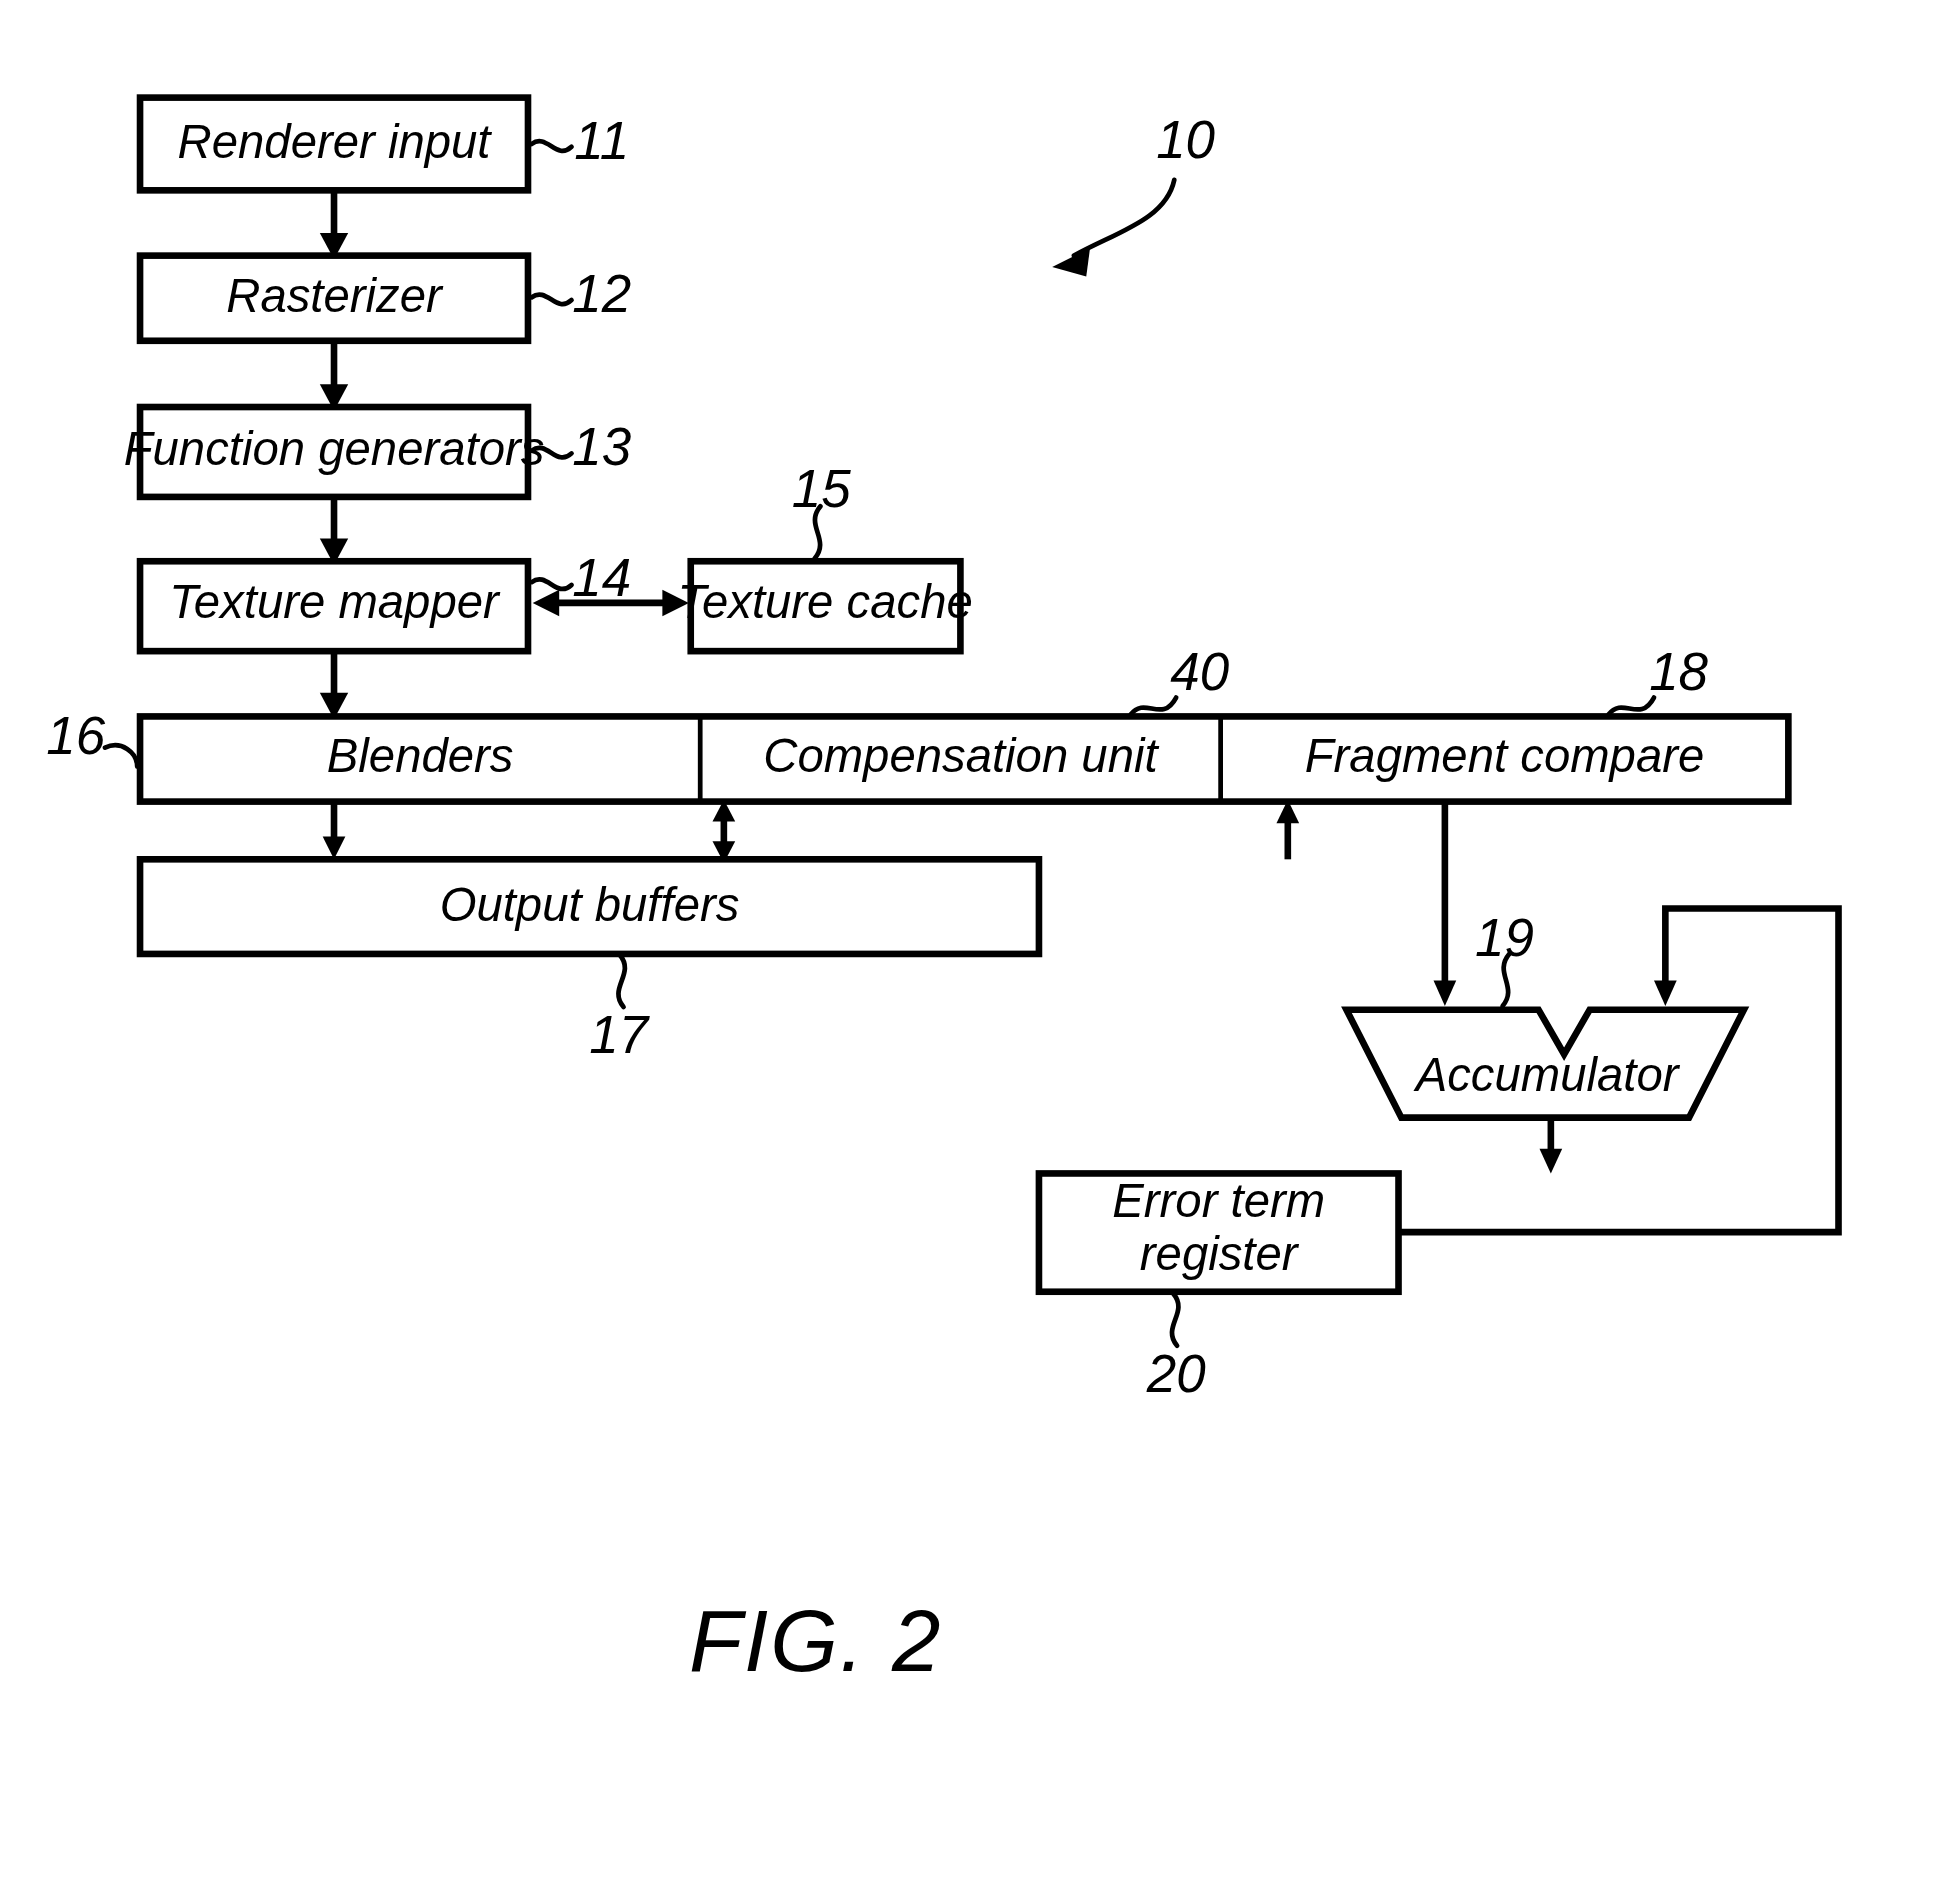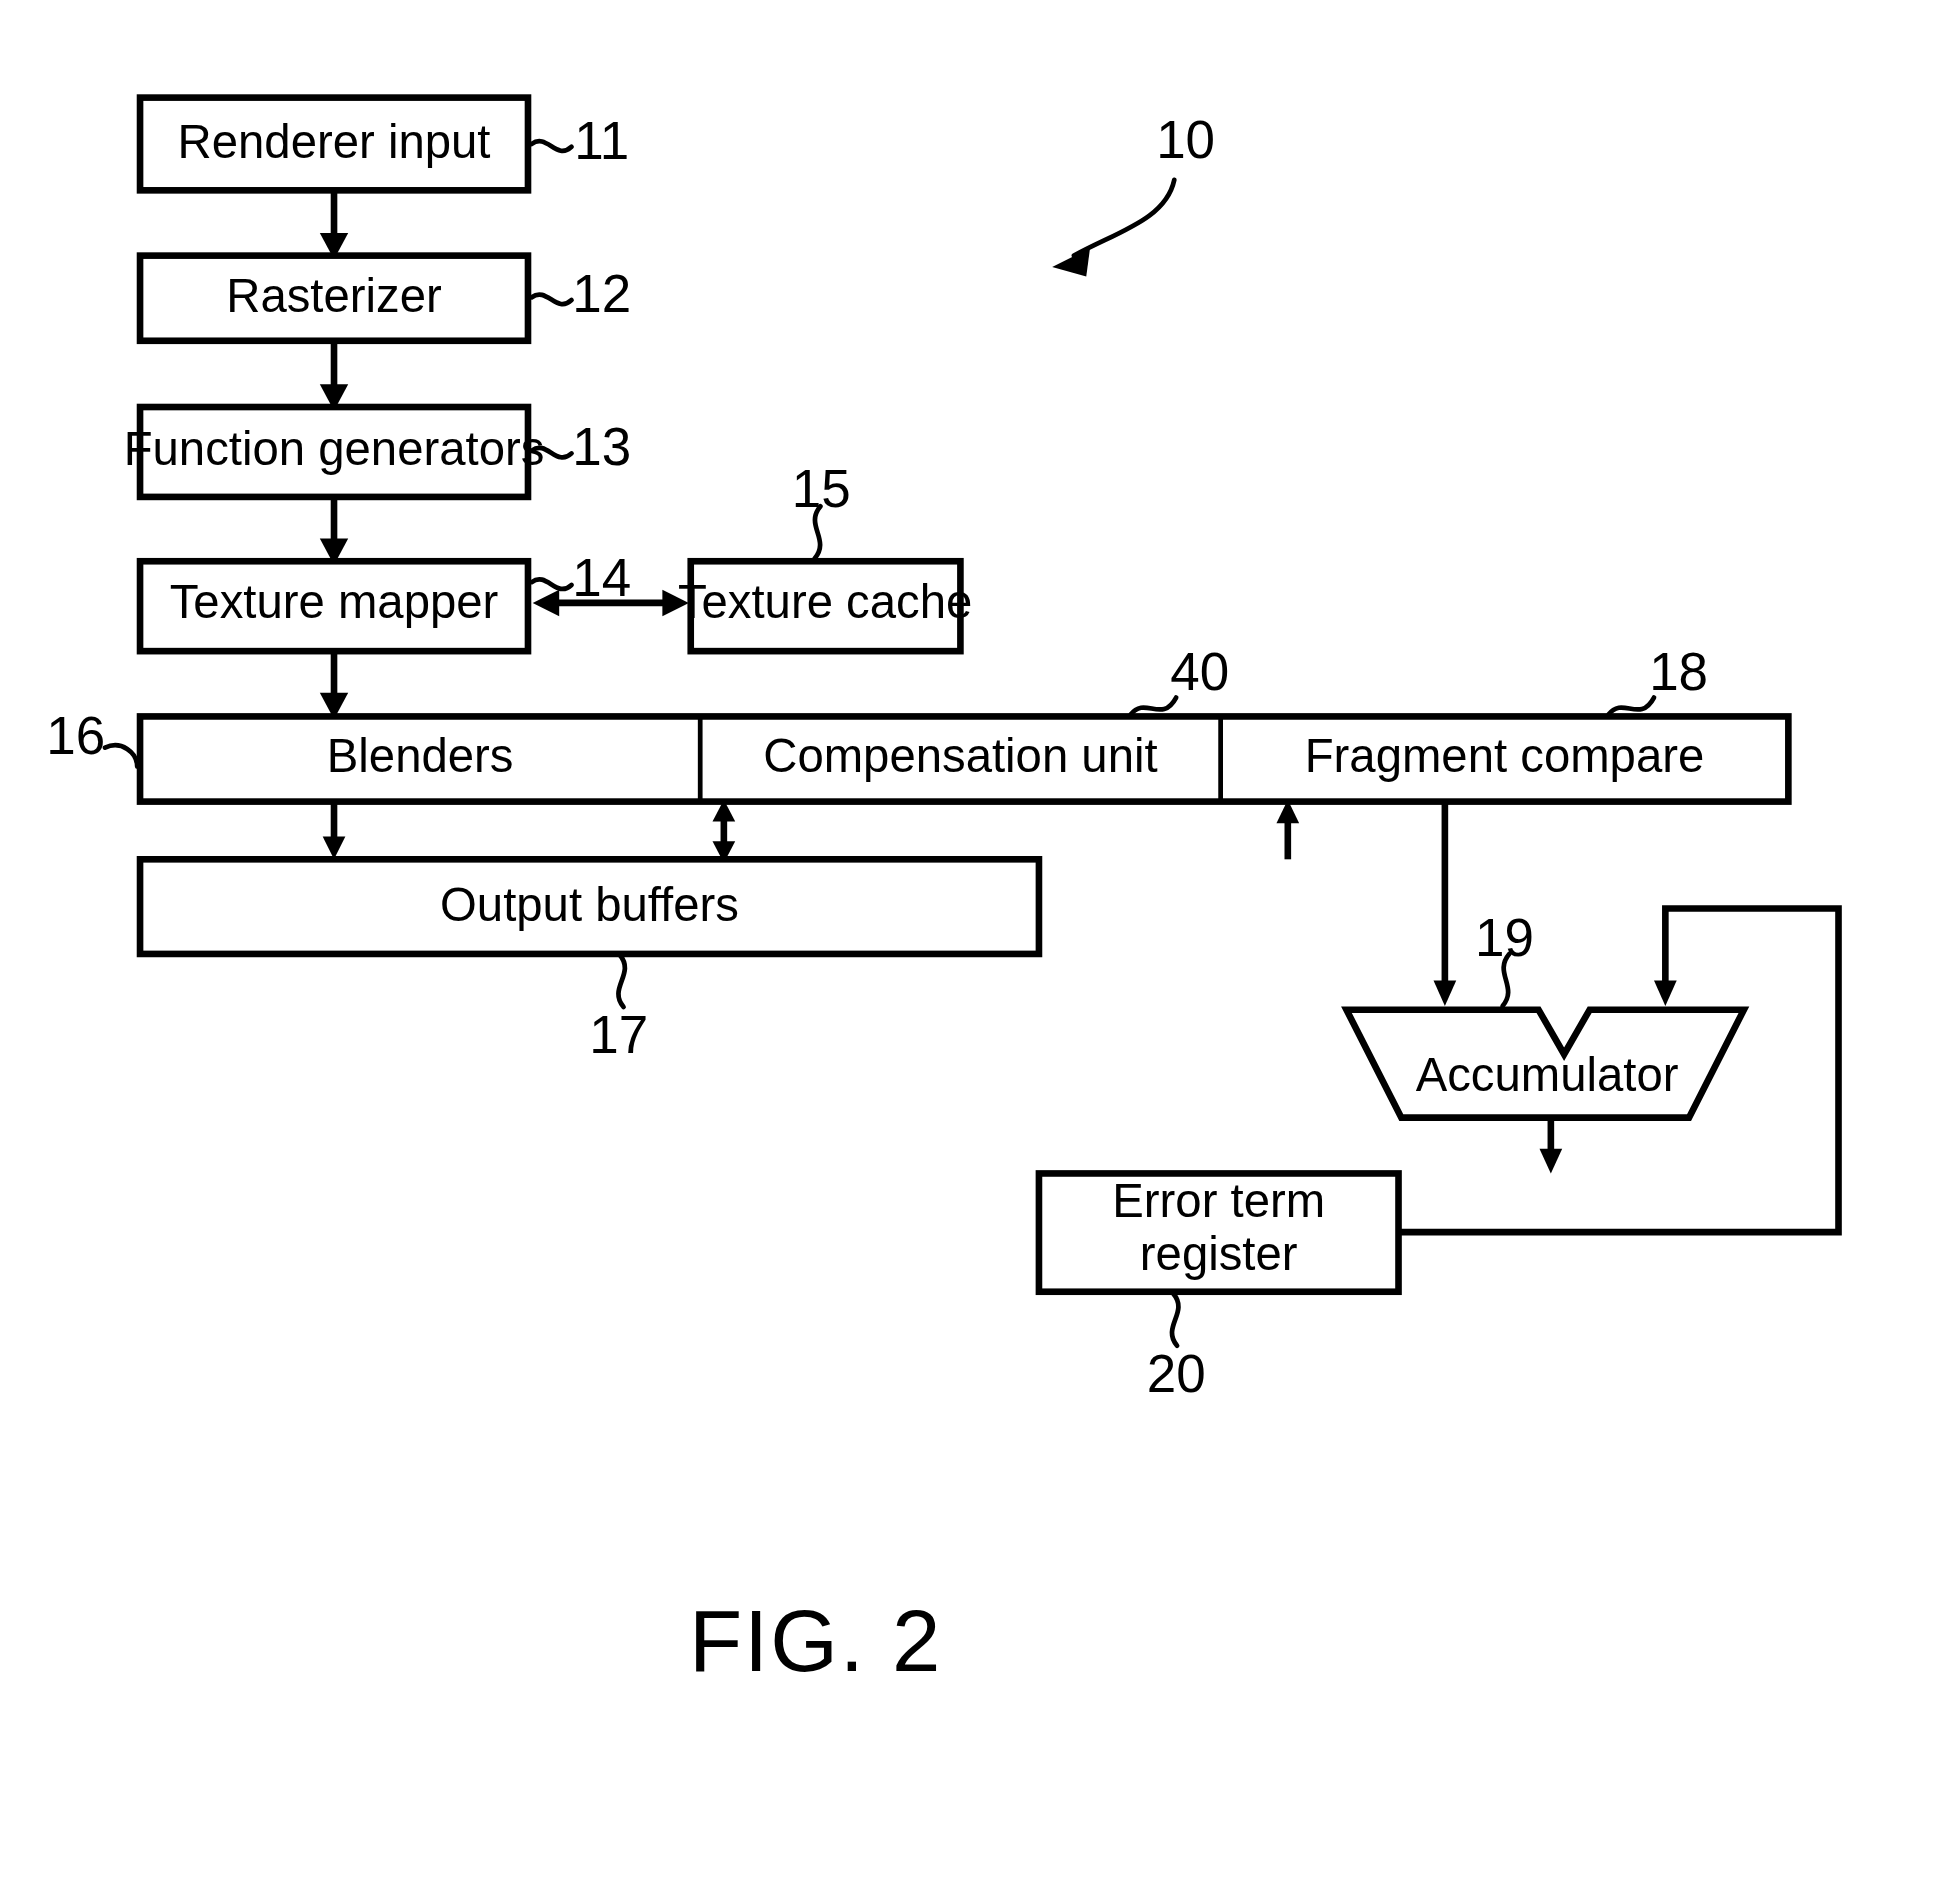--- a/index.html
+++ b/index.html
@@ -9,20 +9,21 @@
   }
   body {
     font-family: "Liberation Sans", sans-serif;
   }
   #figure-root {
     position: relative;
     width: 1953px;
     height: 1888px;
     background: #ffffff;
     overflow: hidden;
+    font-style: italic;
   }
   #figure-svg {
     position: absolute;
     left: 0;
     top: 0;
     width: 1953px;
     height: 1888px;
   }
   .blk-rect {
     fill: #ffffff;

